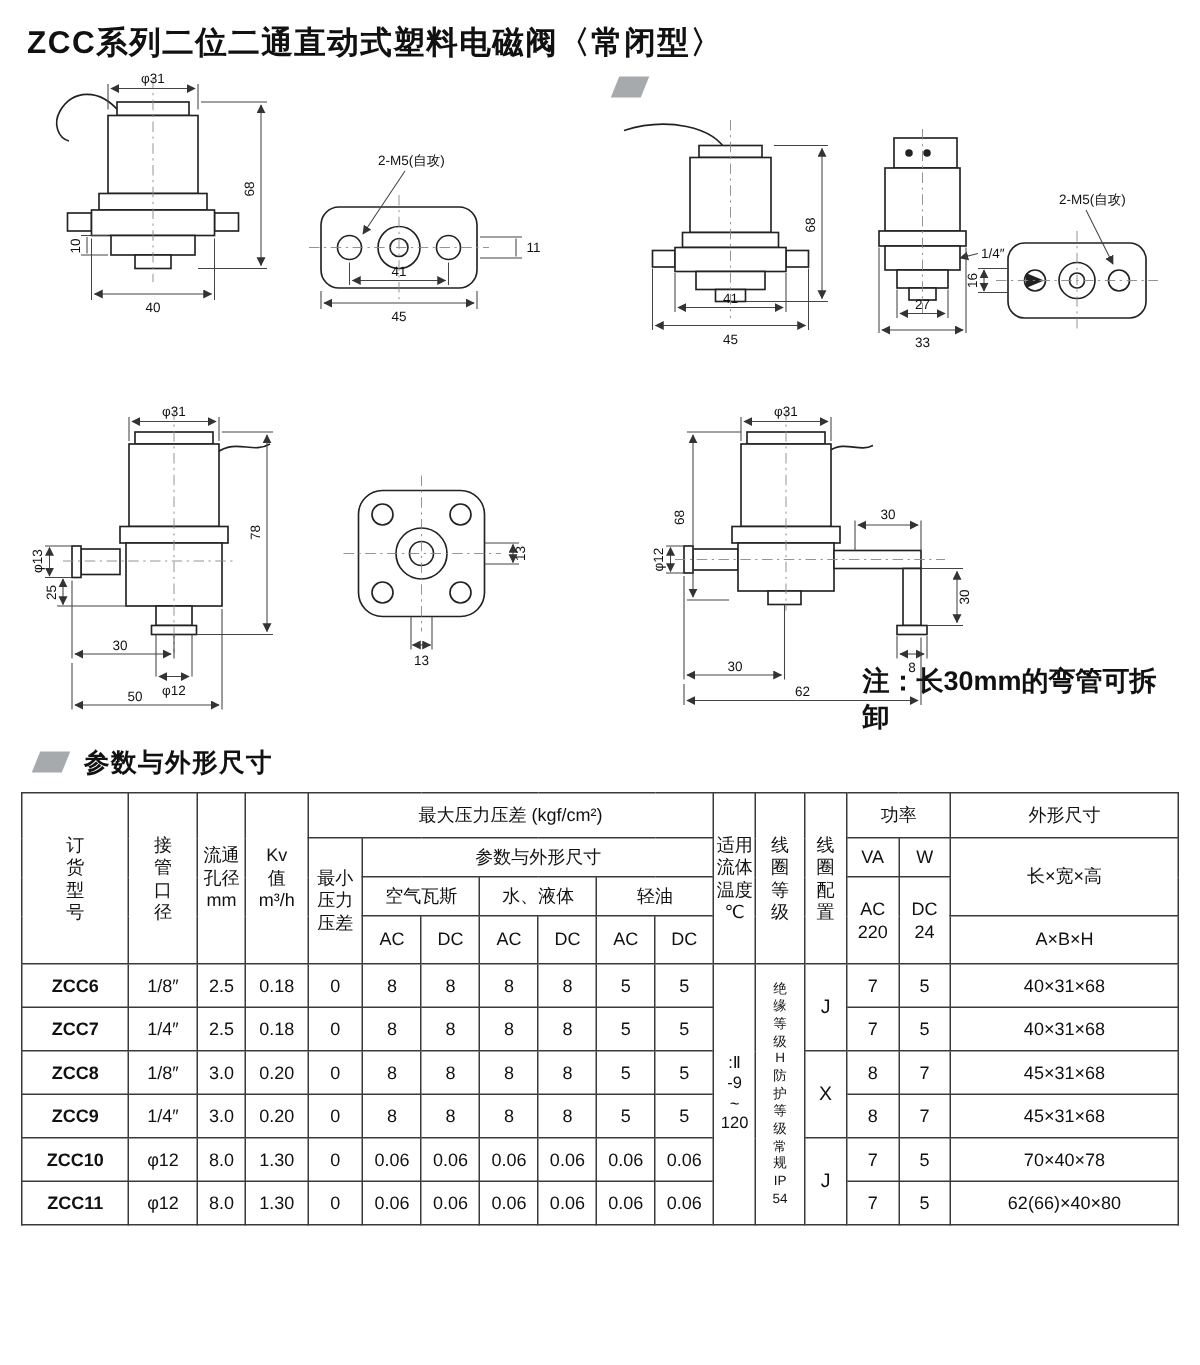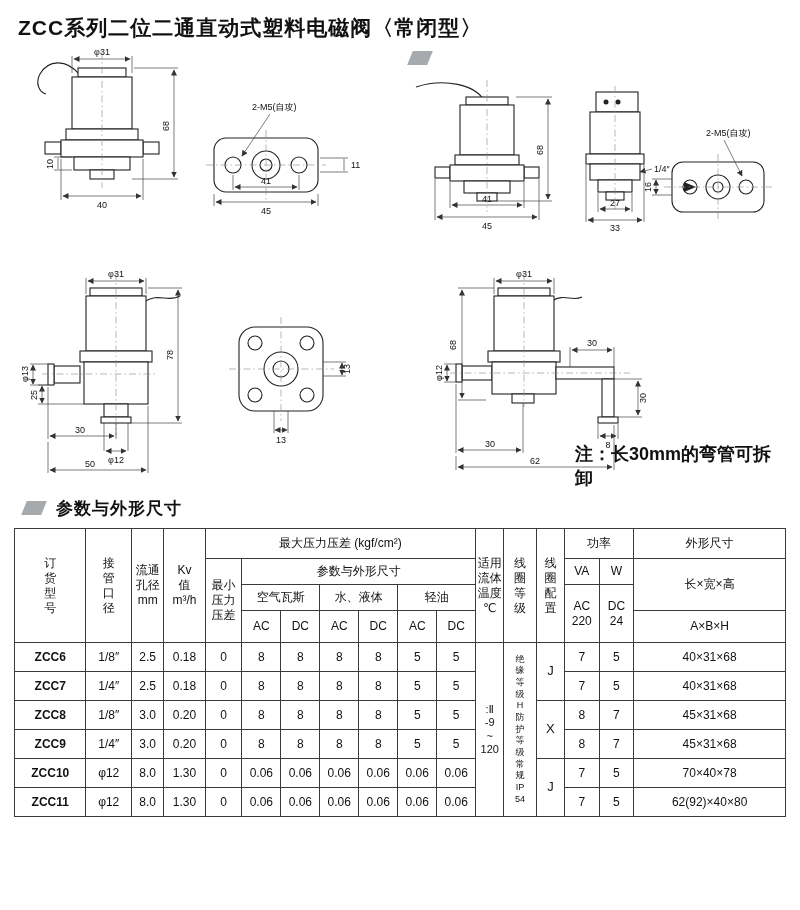--- a/index.html
+++ b/index.html
@@ -472,19 +472,19 @@
           <td>1.30</td>
           <td>0</td>
           <td>0.06</td>
           <td>0.06</td>
           <td>0.06</td>
           <td>0.06</td>
           <td>0.06</td>
           <td>0.06</td>
           <td>7</td>
           <td>5</td>
-          <td>62(92)×40×80</td>
+          <td>62(66)×40×80</td>
         </tr>
       </tbody>
     </table>
   </div>
 
 </div>
 
 </body></html>

